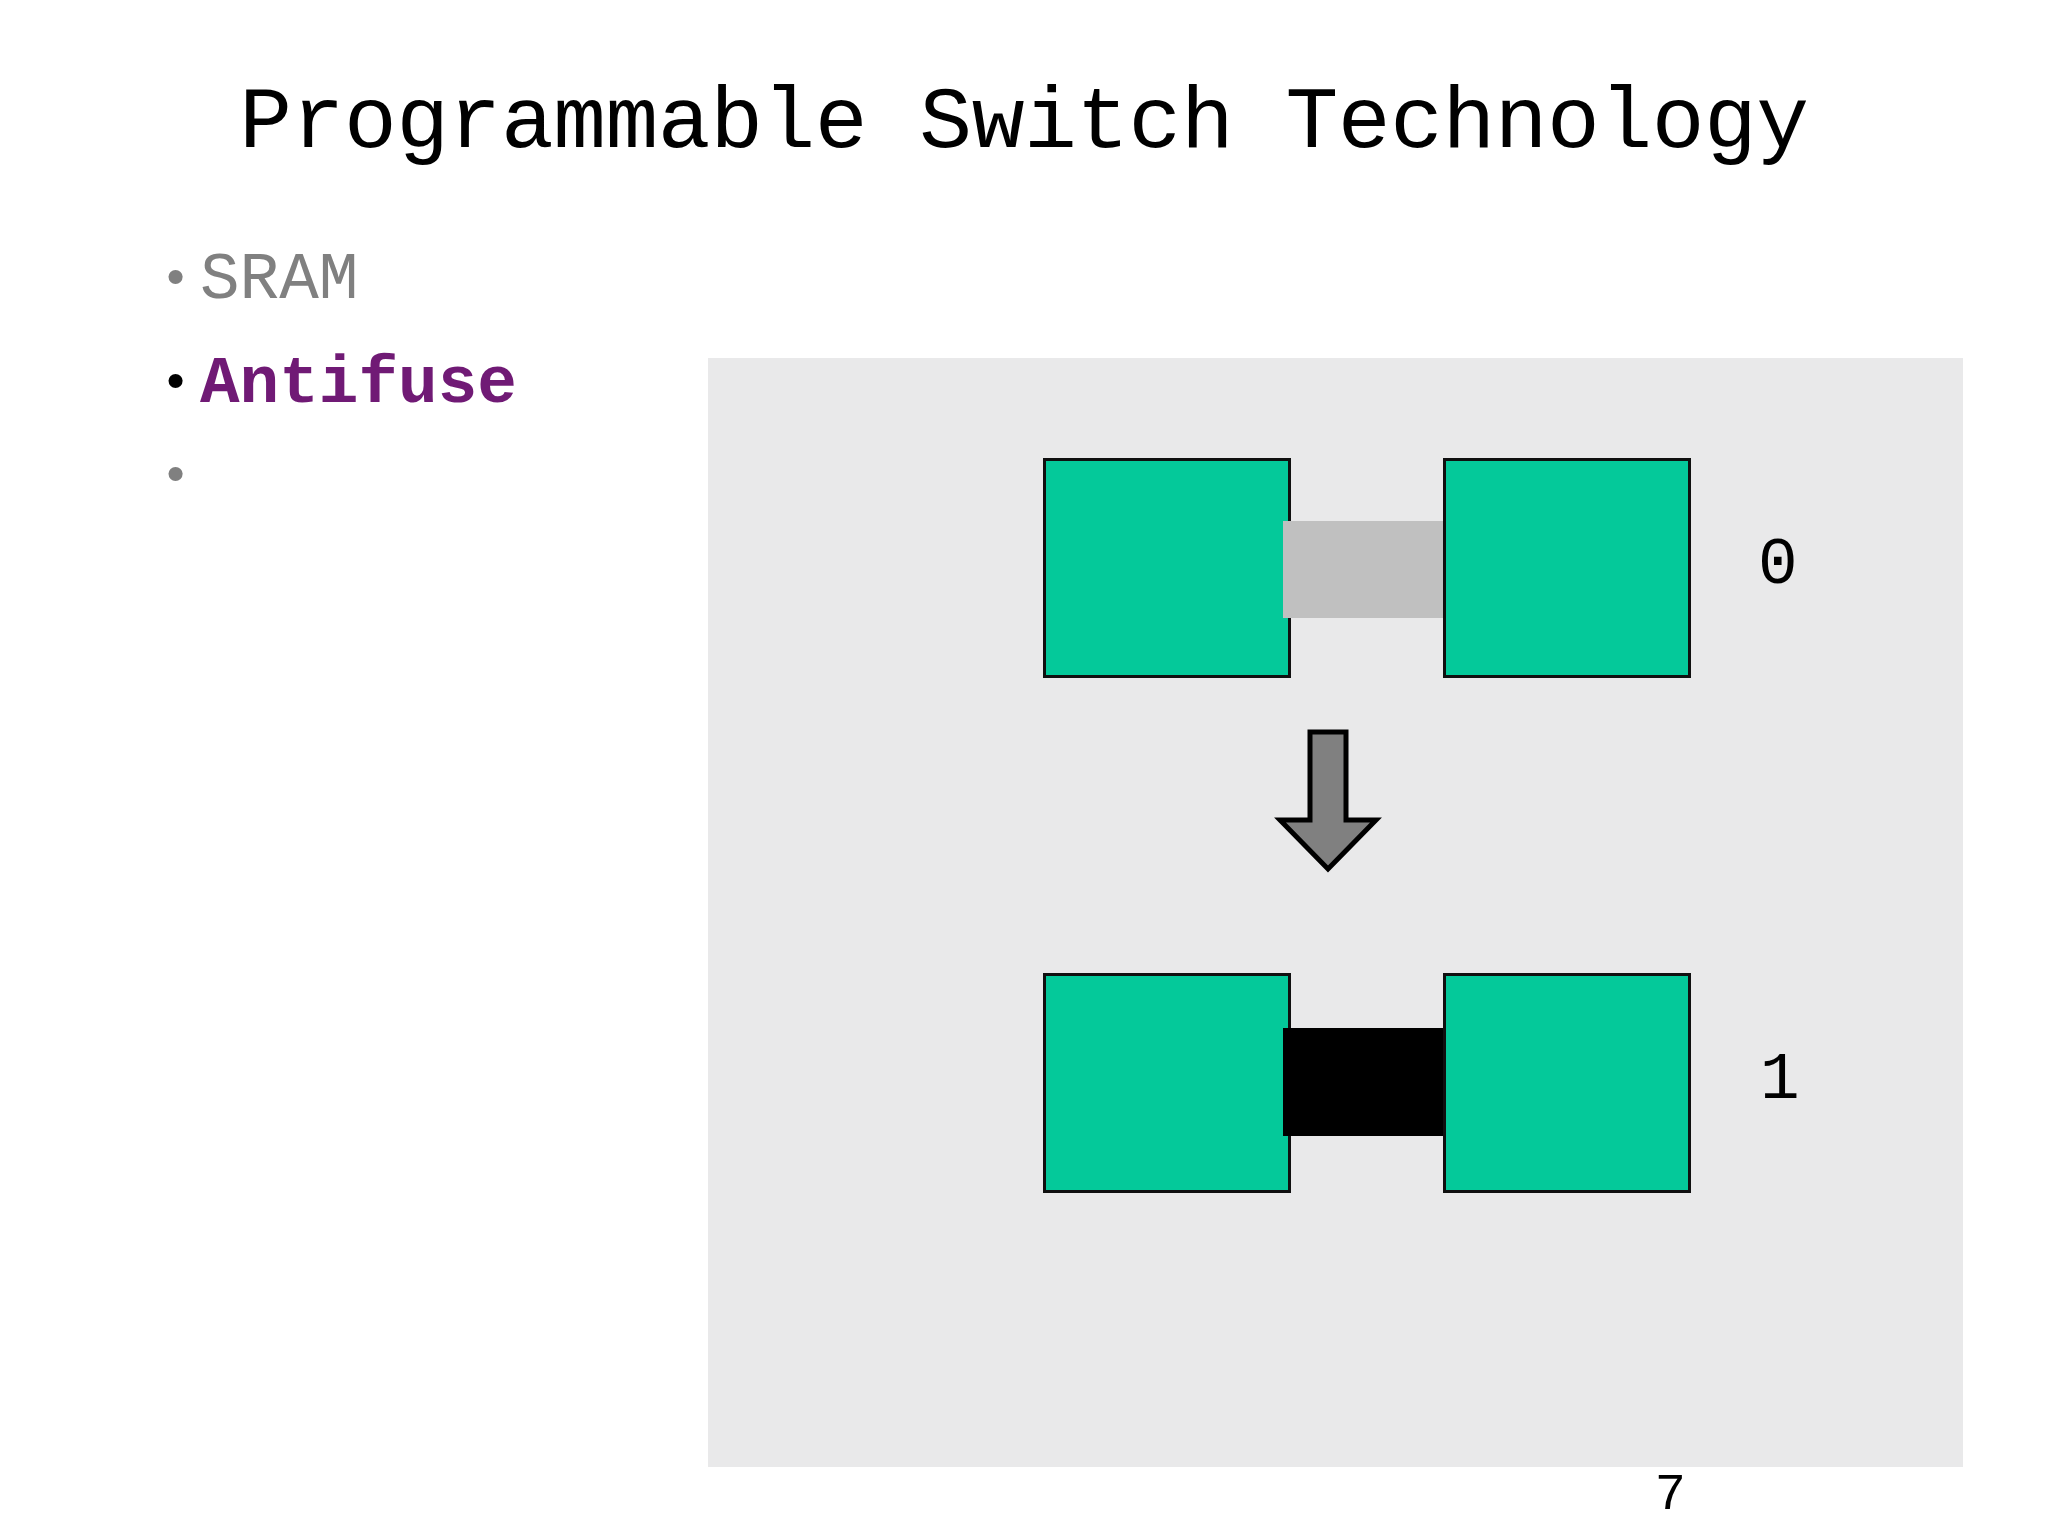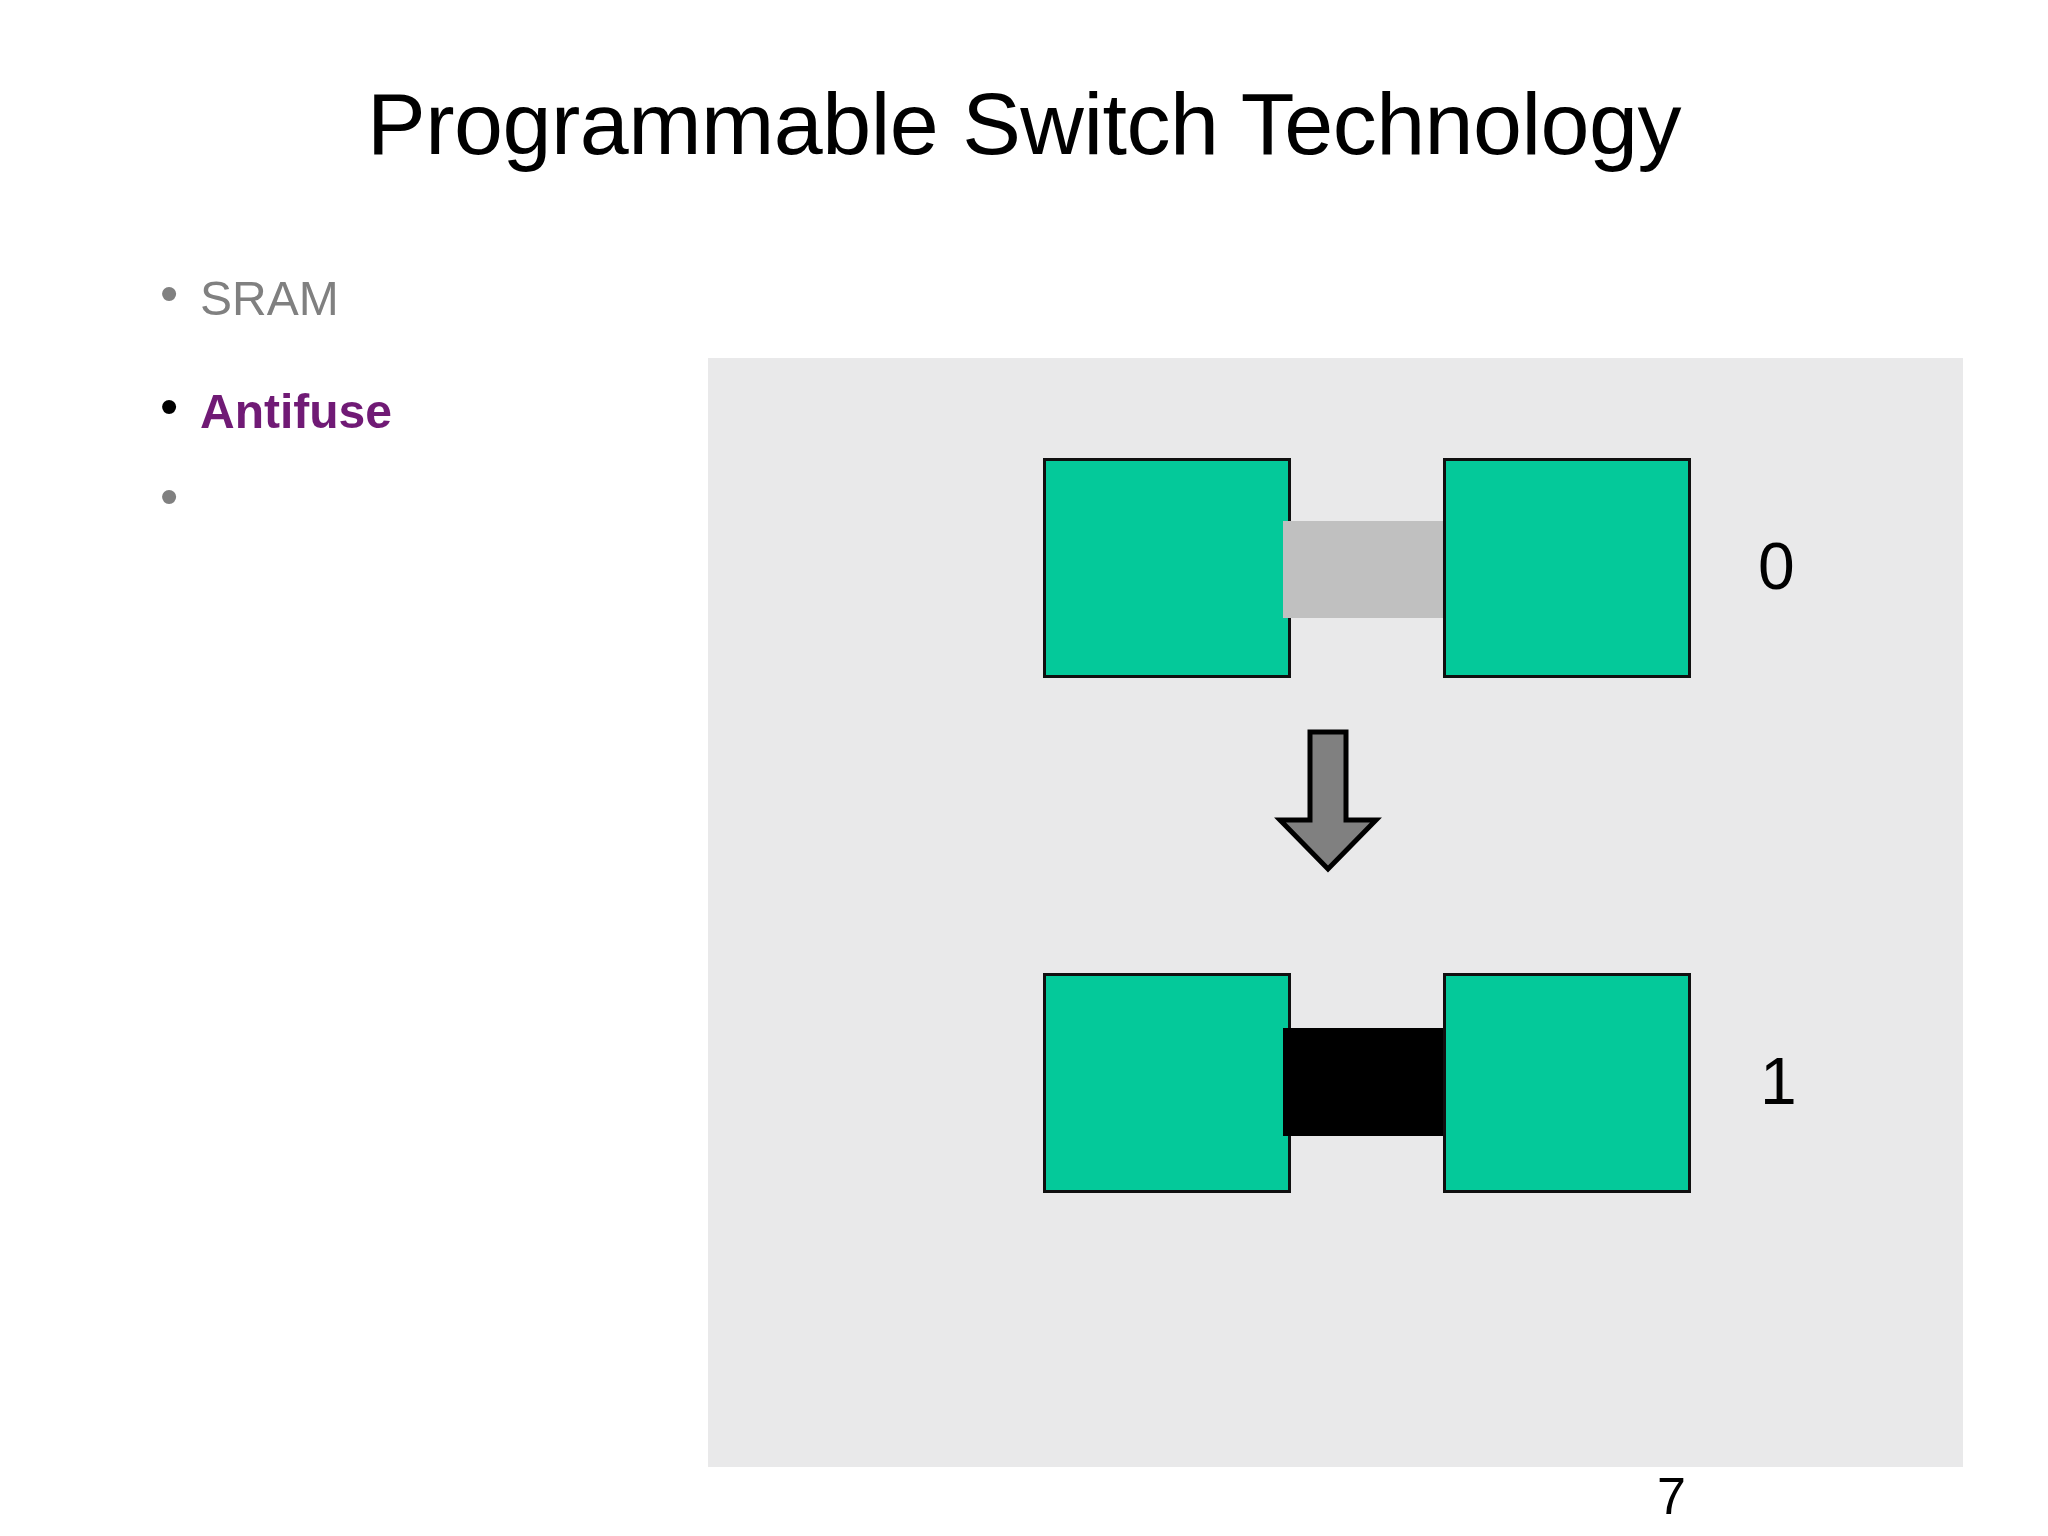--- a/index.html
+++ b/index.html
@@ -14,20 +14,21 @@
     font-family: "Liberation Sans", sans-serif;
     position: relative;
   }
 
   .slide {
     position: absolute;
     left: 0; top: 0;
     width: 1764px;
     height: 1536px;
     background: #ffffff;
+    font-family: Liberation Mono, monospace;
   }
 
   
   .slide-title {
     position: absolute;
     left: 0;
     top: 78px;
     width: 2048px;
     text-align: center;
     font-size: 88px;
@@ -55,25 +56,24 @@
     width: 40px;
     flex: 0 0 40px;
     font-size: 52px;
     line-height: 1;
     color: #808080;
     position: relative;
     top: -4px;
   }
   .bullet-item.emph .bullet-dot { color: #000000; }
   .bullet-label {
-    font-size: 48px;
+    font-size: 66px;
     color: #808080;
     font-weight: 400;
     white-space: nowrap;
-    margin-top: 27px;
   }
   .bullet-item.emph .bullet-label {
     color: #701a75;
     font-weight: bold;
   }
 
   
   .diagram-panel {
     position: absolute;
     left: 708px;

